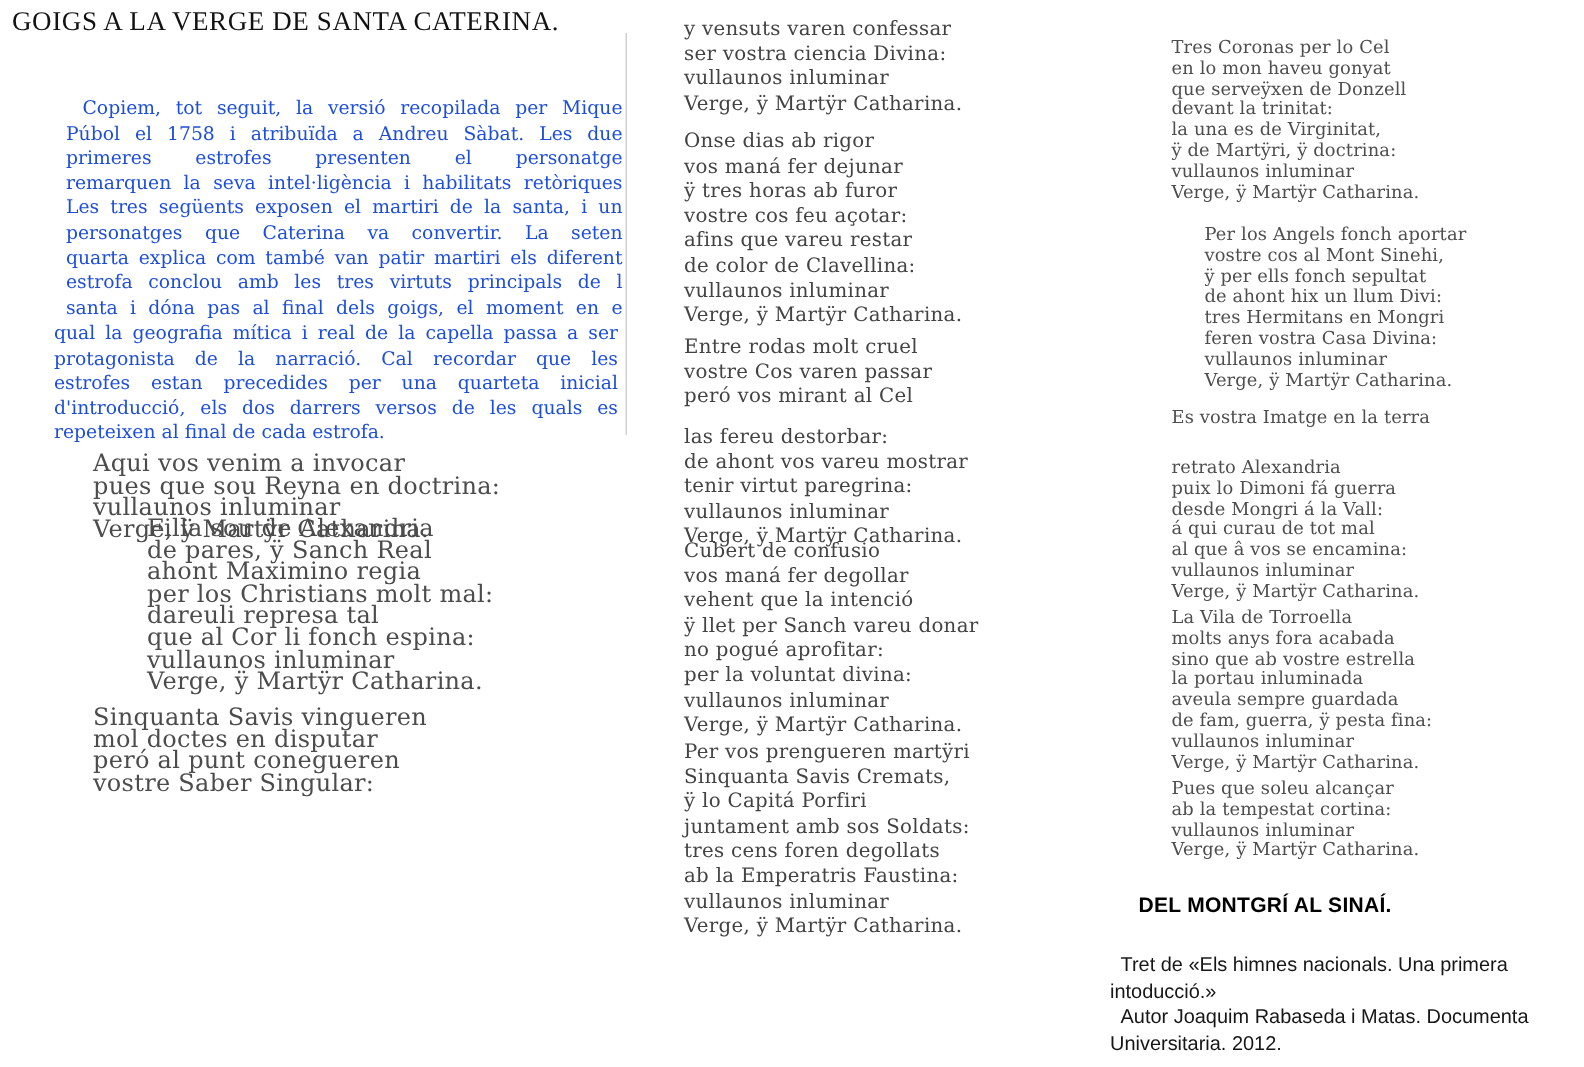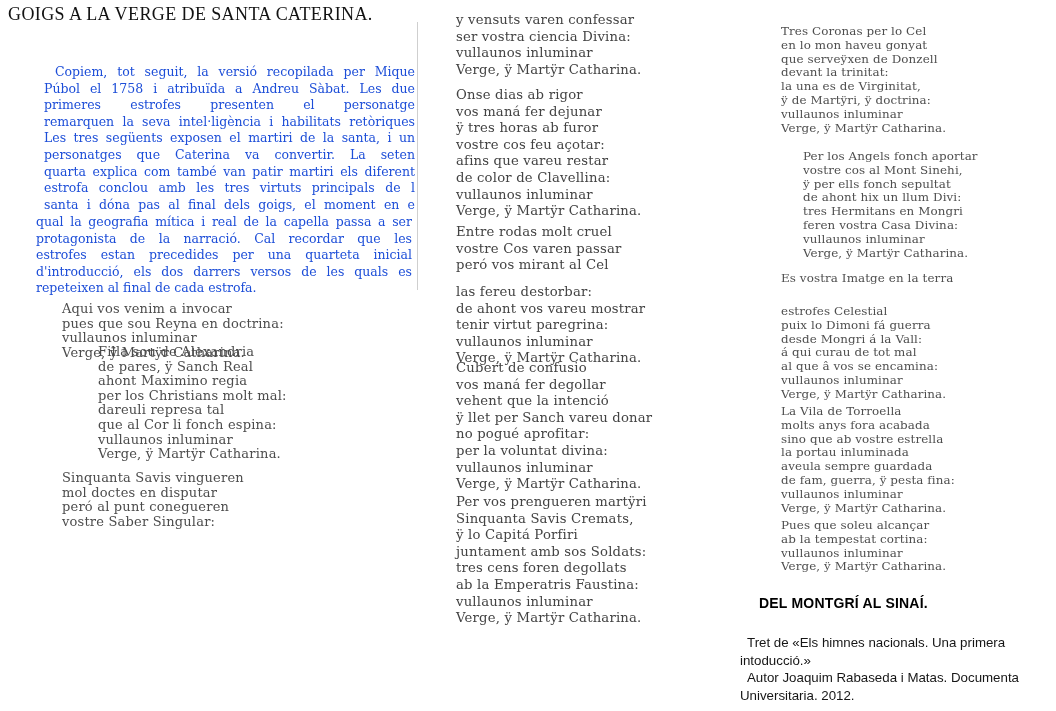--- a/index.html
+++ b/index.html
@@ -25,21 +25,21 @@
     color: #1d4ed8;
   }
   .intro-para .vline { text-align: justify; text-align-last: justify; }
   #para1 { left: 44px; top: 64px; width: 371px; }
   #para1 .vline:first-child { text-indent: 11px; }
   #para2 { left: 36px; top: 214px; width: 376px; }
   #para2 .vline:last-child { text-align-last: left; }
 
   
   .stanza { position: absolute; white-space: nowrap; }
-  .stz-left  { left: 62px;  font-size: 13px; line-height: 14.6px; color: #4c4c4c; letter-spacing: 0.2px; }
+  .stz-left  { left: 62px;  font-size: 16px; line-height: 14.6px; color: #4c4c4c; letter-spacing: 0.2px; }
   .stz-mid   { left: 427px; font-size: 13.2px; line-height: 16.6px; color: #434343; letter-spacing: 0.2px; margin-left: 29px; }
   .stz-right { left: 781px; font-size: 11.9px; line-height: 13.8px; color: #4e4e4e; letter-spacing: 0.1px; }
 
   #ls1 { top: 302px; } #ls2 { top: 345px; margin-left: 36px; } #ls3 { top: 471px; }
 
   #ms1 { top: 12px; }  #ms2 { top: 87px; }  #ms3 { top: 224px; }
   #ms4 { top: 284px; } #ms5 { top: 360px; } #ms6 { top: 494px; }
 
   #rs1 { top: 25px; }  #rs2 { top: 150px; margin-left: 22px; } #rs3 { top: 272px; }
   #rs4 { top: 305px; } #rs5 { top: 405px; } #rs6 { top: 519px; }
@@ -180,21 +180,21 @@
     <div class="vline">de ahont hix un llum Divi:</div>
     <div class="vline">tres Hermitans en Mongri</div>
     <div class="vline">feren vostra Casa Divina:</div>
     <div class="vline">vullaunos inluminar</div>
     <div class="vline">Verge, ÿ Martÿr Catharina.</div>
   </div>
 <div id="rs3" class="stanza stz-right">
     <div class="vline">Es vostra Imatge en la terra</div>
   </div>
 <div id="rs4" class="stanza stz-right">
-    <div class="vline">estrofes Celestial</div>
+    <div class="vline">retrato Alexandria</div>
     <div class="vline">puix lo Dimoni fá guerra</div>
     <div class="vline">desde Mongri á la Vall:</div>
     <div class="vline">á qui curau de tot mal</div>
     <div class="vline">al que â vos se encamina:</div>
     <div class="vline">vullaunos inluminar</div>
     <div class="vline">Verge, ÿ Martÿr Catharina.</div>
   </div>
 <div id="rs5" class="stanza stz-right">
     <div class="vline">La Vila de Torroella</div>
     <div class="vline">molts anys fora acabada</div>

